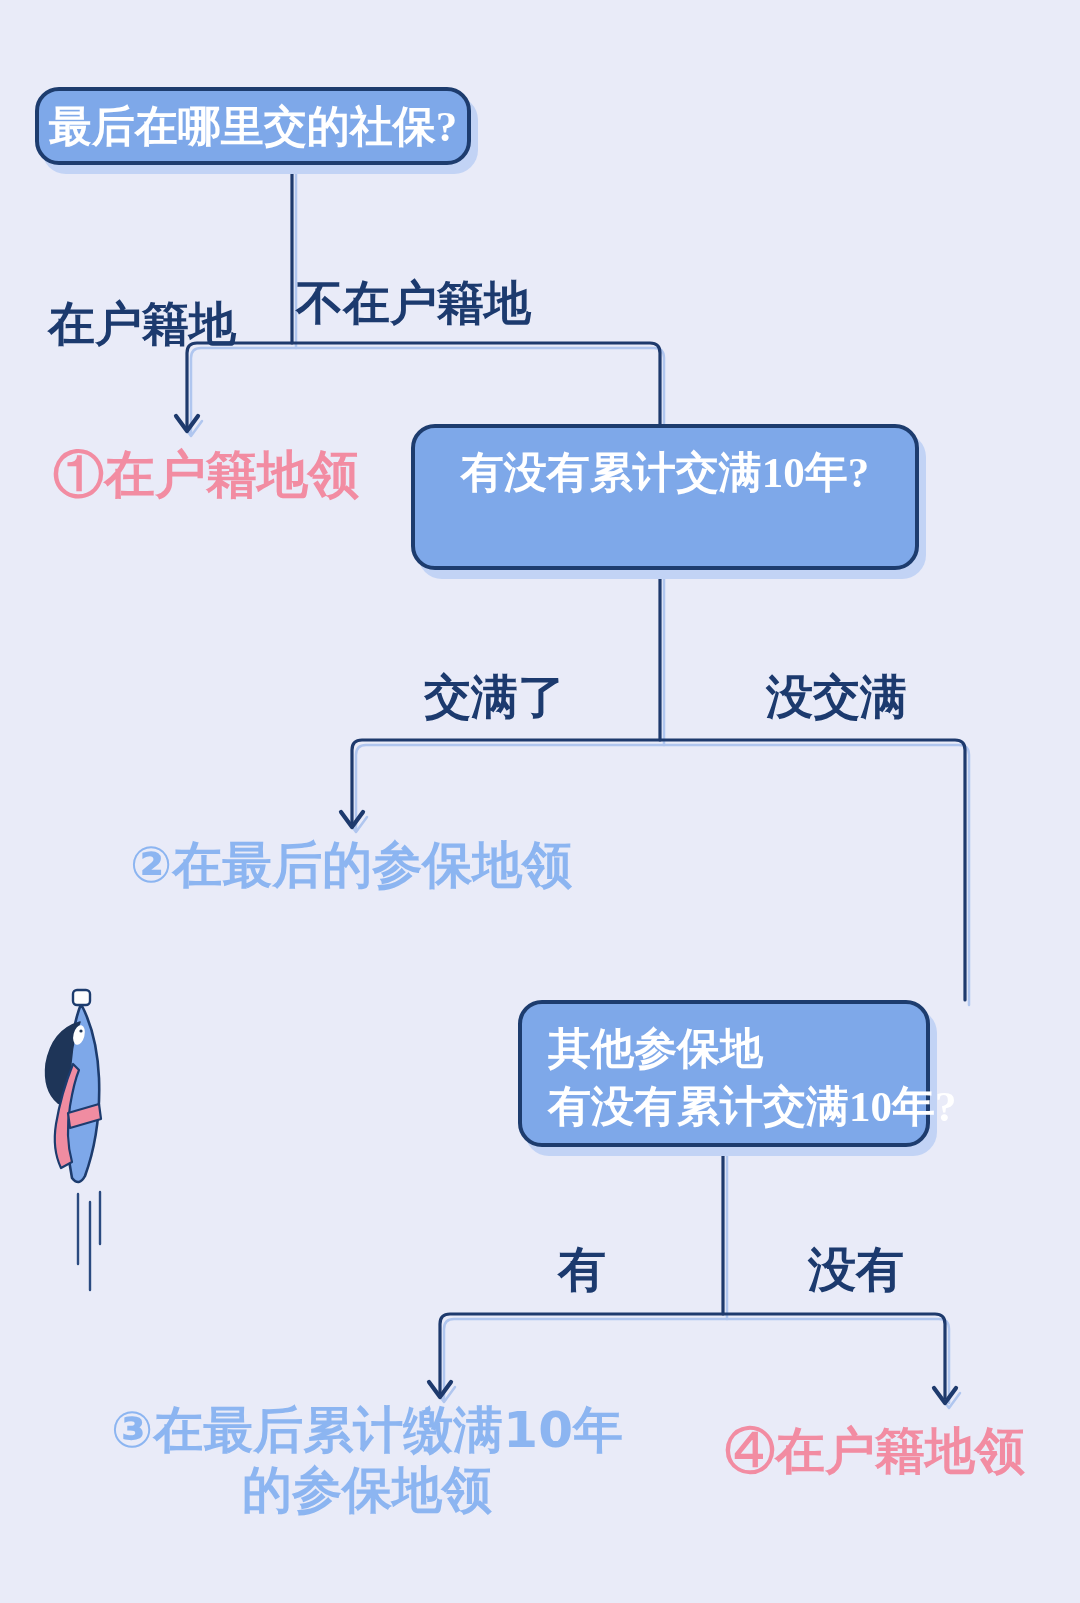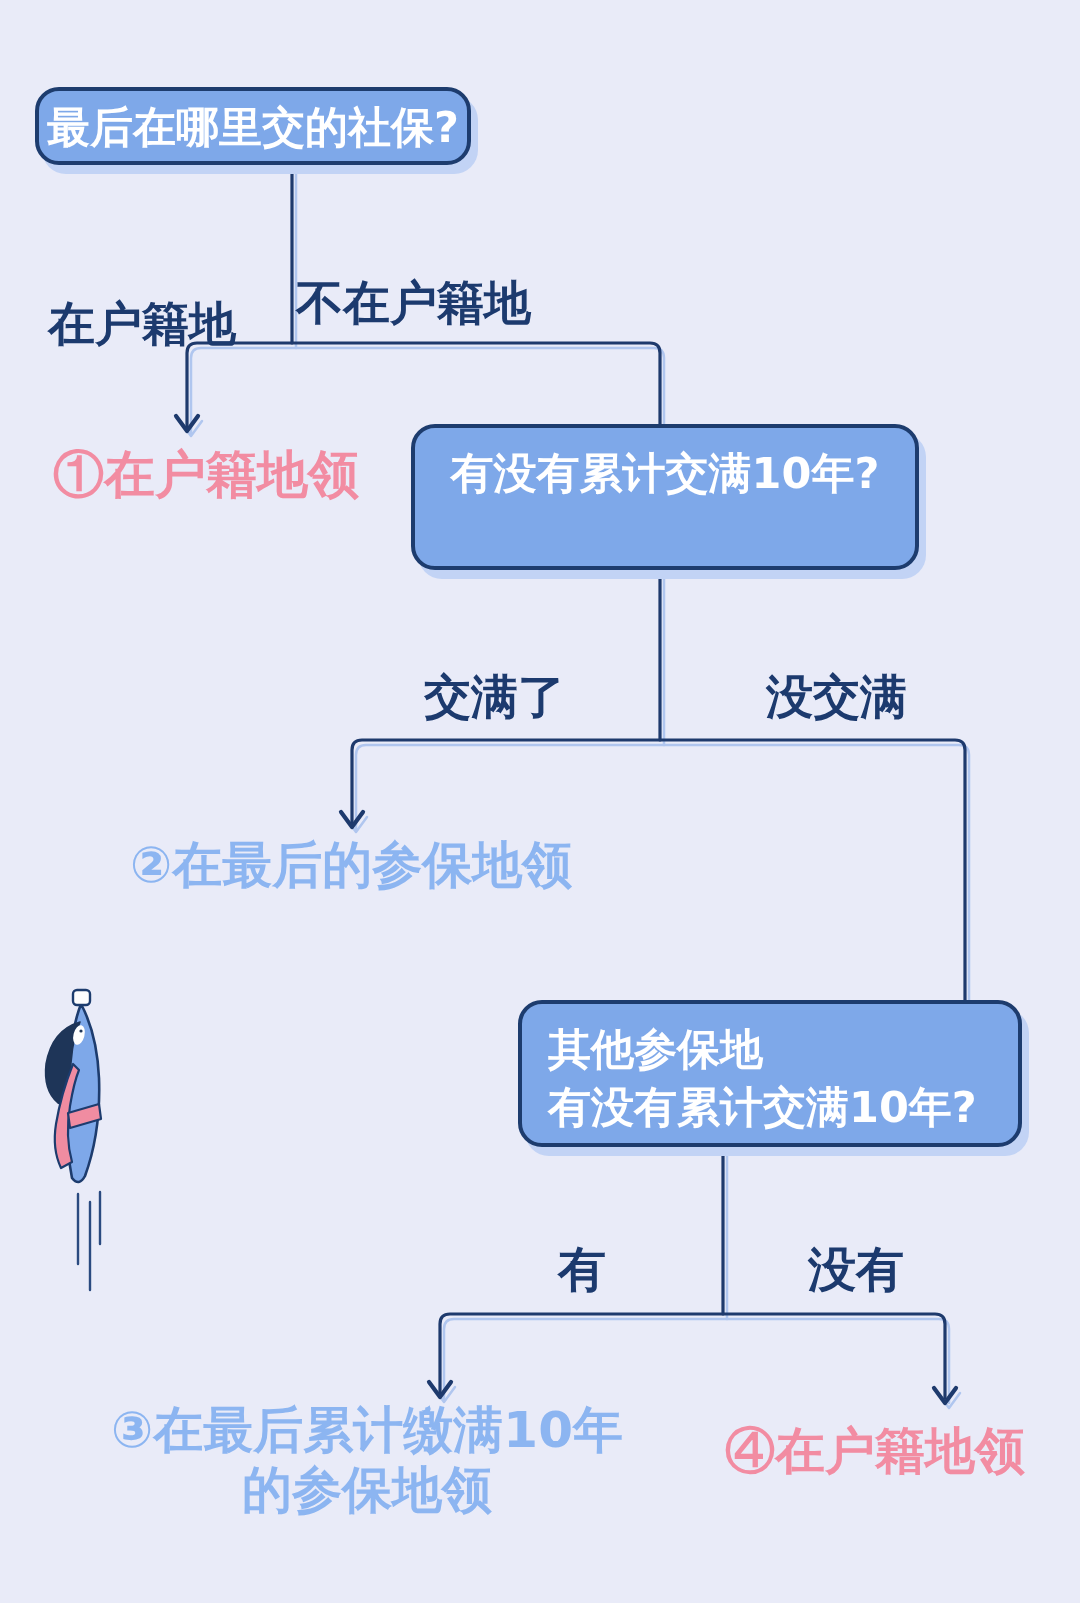--- a/index.html
+++ b/index.html
@@ -13,21 +13,21 @@
   .qbox{
     position:absolute;
     background:#7ea8e9;
     border:4px solid #1d3c6e;
     border-radius:24px;
     box-shadow:7px 9px 0 #c2d3f5;
     color:#ffffff;
     font-weight:700;
     box-sizing:border-box;
   }
-  .qbox .bl{white-space:nowrap;}
+  .qbox .bl{white-space:nowrap;font-family:Liberation Serif, serif;}
   .branch-label{
     position:absolute;color:#1c3a6e;font-weight:700;white-space:nowrap;
   }
   .result{
     position:absolute;font-weight:700;white-space:nowrap;
   }
   .pink{color:#f28ca2;font-family:Liberation Serif, serif;}
   .lblue{color:#8cb5f1;}
   .center{text-align:center;}
 </style>
@@ -78,21 +78,21 @@
 
   <div class="qbox center" style="left:411px;top:424px;width:508px;height:146px;font-size:43px;line-height:58px;padding-top:16px;">
     <div class="bl">有没有累计交满10年?</div>
   </div>
 
   <div class="branch-label" style="left:766px;top:666px;font-size:47px;">没交满</div>
   <div class="branch-label" style="left:424px;top:666px;font-size:47px;">交满了</div>
 
   <div class="result lblue" style="left:130px;top:832px;font-size:50px;">②在最后的参保地领</div>
 
-  <div class="qbox" style="left:518px;top:1000px;width:504px;height:147px;font-size:43px;line-height:58px;padding:16px 0 0 26px;">
+  <div class="qbox" style="left:518px;top:1000px;width:412px;height:147px;font-size:43px;line-height:58px;padding:16px 0 0 26px;">
     <div class="bl">其他参保地</div>
     <div class="bl">有没有累计交满10年?</div>
   </div>
 
   <div class="branch-label" style="left:558px;top:1238px;font-size:48px;">有</div>
   <div class="branch-label" style="left:808px;top:1238px;font-size:48px;">没有</div>
 
   <div class="result lblue center" style="left:92px;top:1400px;width:550px;font-size:50px;line-height:60px;">
     <div>③在最后累计缴满10年</div>
     <div>的参保地领</div>

